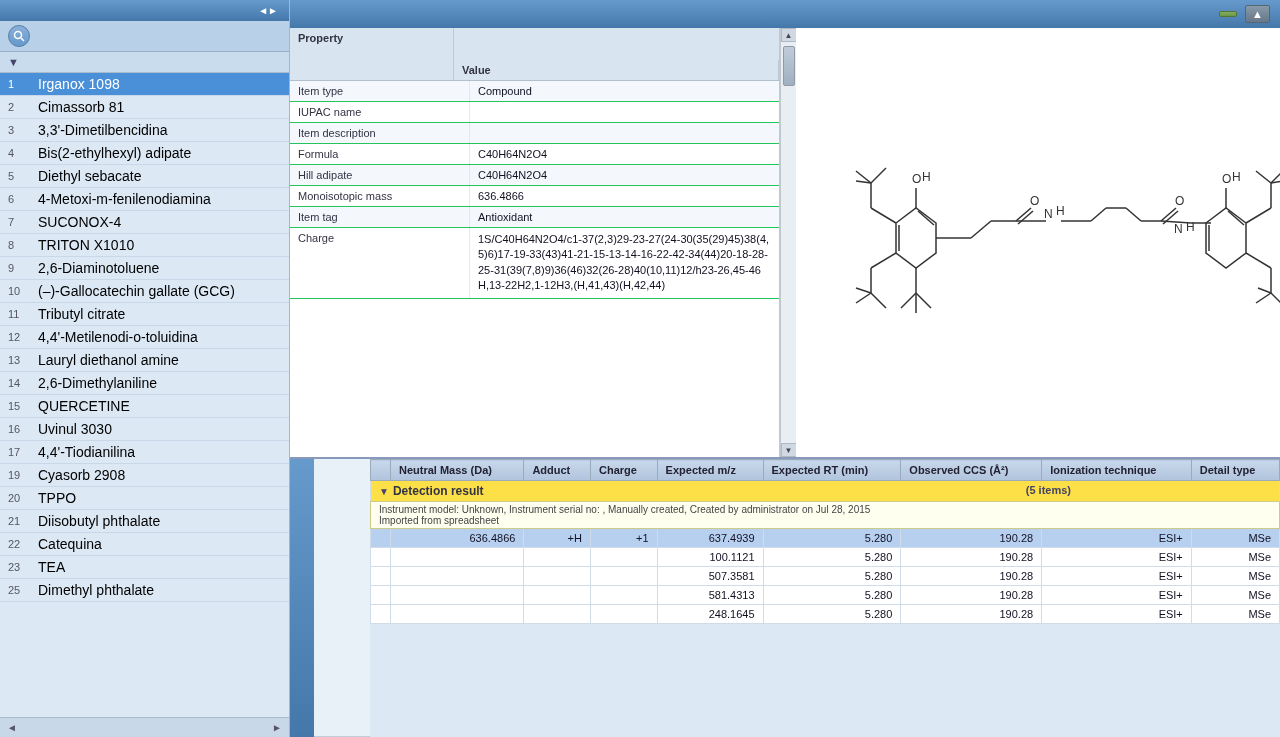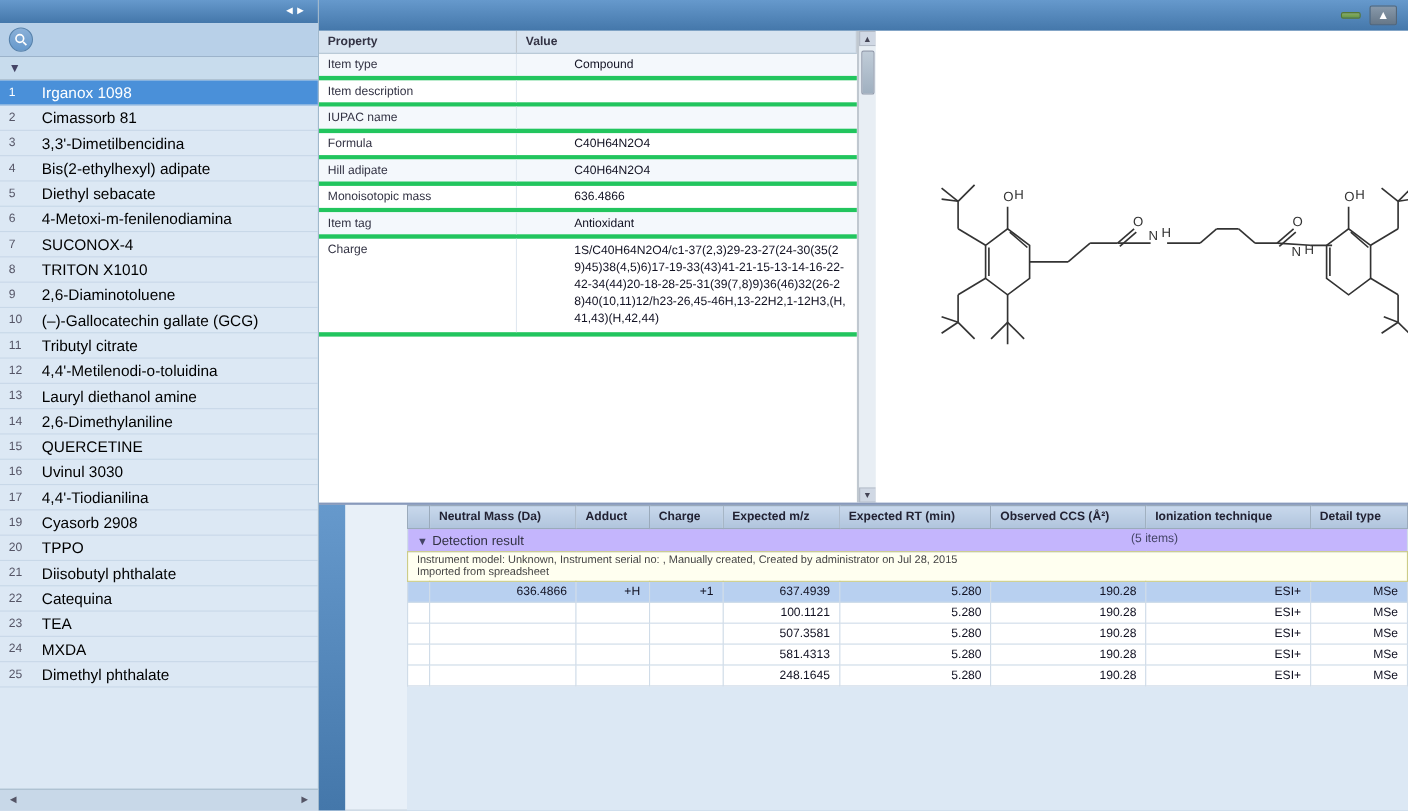--- a/index.html
+++ b/index.html
@@ -38,24 +38,24 @@
     .compound-header { background: linear-gradient(to bottom, #6699cc, #4477aa); color: white; padding: 5px 10px; display: flex; justify-content: space-between; align-items: center; flex-shrink: 0; }
     .compound-title { font-size: 13px; font-weight: bold; }
     .tools-btn { background: linear-gradient(to bottom, #88aa66, #669944); border: 1px solid #557733; color: white; padding: 2px 8px; cursor: pointer; font-size: 11px; display: flex; align-items: center; gap: 3px; border-radius: 2px; }
     .maximize-btn { background: linear-gradient(to bottom, #8899aa, #667788); border: 1px solid #556677; color: white; padding: 2px 6px; cursor: pointer; font-size: 11px; border-radius: 2px; margin-left: 4px; }
     
     .compound-body { display: flex; flex: 1; overflow: hidden; background: white; }
     
     .properties-table { width: 490px; flex-shrink: 0; overflow-y: auto; border-right: 1px solid #c0c8d0; }
     .prop-header-row { display: flex; background: #d8e4f0; border-bottom: 1px solid #b0c0d0; }
     .prop-col-header { padding: 4px 8px; font-weight: bold; color: #334; font-size: 11px; border-right: 1px solid #c0c8d0; }
-    .prop-col-header:first-child { width: 180px; }
-    .prop-col-header:last-child { flex: 1; }
-    
-    .prop-row { display: flex; border-bottom: 4px solid #22c55e; gap: 44px; }
+    .prop-col-header:first-child { width: 164px; }
+    .prop-col-header:last-child { flex: 1; margin-top: 32px; }
+    
+    .prop-row { display: flex; border-bottom: 1px solid #22c55e; }
     .prop-row:nth-child(even) { background: #f4f8fc; }
     .prop-label { width: 180px; flex-shrink: 0; padding: 4px 8px; color: #334; font-size: 11px; border-right: 1px solid #e0e8f0; }
     .prop-value { flex: 1; padding: 4px 8px; color: #112; font-size: 11px; }
     .prop-value.inchi { word-break: break-all; line-height: 1.4; }
     
     .scrollbar-vertical { width: 16px; background: #e4eaf0; flex-shrink: 0; display: flex; flex-direction: column; align-items: center; border-left: 1px solid #c0c8d0; }
     .scroll-arrow { width: 16px; height: 14px; background: #d0d8e4; border: 1px solid #b0b8c4; cursor: pointer; display: flex; align-items: center; justify-content: center; font-size: 8px; color: #445; }
     .scroll-track { flex: 1; width: 100%; background: #e8eef4; position: relative; }
     .scroll-thumb { width: 12px; height: 40px; background: linear-gradient(to bottom, #c0ccd8, #a0b0c0); border: 1px solid #9099aa; position: absolute; top: 4px; left: 2px; border-radius: 2px; cursor: pointer; }
     
@@ -65,21 +65,21 @@
     .detection-panel { background: #dce8f4; border-top: 2px solid #8899bb; display: flex; min-height: 280px; }
     .detection-header { background: linear-gradient(to bottom, #6699cc, #4477aa); color: white; padding: 4px 10px; display: flex; justify-content: space-between; align-items: center; flex-shrink: 0; }
     .detection-title { font-size: 12px; font-weight: bold; display: flex; align-items: center; gap: 4px; }
     .detection-toolbar { background: #e8f0f8; border-bottom: 1px solid #c0ccd8; padding: 3px 8px; display: flex; gap: 8px; flex-shrink: 0; }
     .toolbar-btn { background: none; border: none; cursor: pointer; color: #334; font-size: 11px; padding: 1px 4px; }
     
     .detection-table-container { flex: 1; overflow: auto; }
     .detection-table { width: 100%; border-collapse: collapse; }
     .detection-table th { background: linear-gradient(to bottom, #c8d8ec, #b0c4dc); border: 1px solid #9aaabb; padding: 4px 8px; text-align: left; font-size: 11px; color: #223; font-weight: bold; white-space: nowrap; position: sticky; top: 0; }
     .detection-table td { border: 1px solid #d0dce8; padding: 3px 8px; font-size: 11px; color: #112; }
-    .detection-table .group-row td { background: #c4b5fd; font-weight: normal; font-size: 11px; color: #334; }
+    .detection-table .group-row td { background: #fde047; font-weight: bold; font-size: 11px; color: #334; }
     .detection-table .data-row td { background: white; text-align: right; }
     .detection-table .data-row td:first-child { text-align: left; }
     .detection-table .data-row.highlighted td { background: #b8d0f0; }
     
     .expand-icon { color: #446; margin-right: 4px; font-size: 10px; }
     
     
     .molecule-svg { width: 480px; height: 280px; }
     
     .header-buttons { display: flex; align-items: center; gap: 4px; }
@@ -195,24 +195,20 @@
         </div>
         <div class="list-item">
           <span class="item-num">22</span>
           <span class="item-name">Catequina</span>
         </div>
         <div class="list-item">
           <span class="item-num">23</span>
           <span class="item-name">TEA</span>
         </div>
         <div class="list-item">
-          <span class="item-num">24</span>
-          <span class="item-name">MXDA</span>
-        </div>
-        <div class="list-item">
           <span class="item-num">25</span>
           <span class="item-name">Dimethyl phthalate</span>
         </div>
       </div>
 
     <div class="list-scrollbar-area">
       <button class="arrow-btn" style="color:#556;">◄</button>
       <button class="arrow-btn" style="color:#556;">►</button>
     </div>
   </div>
@@ -232,25 +228,25 @@
         <div class="properties-table" id="props-table">
             <div class="prop-header-row">
               <div class="prop-col-header">Property</div>
               <div class="prop-col-header">Value</div>
             </div>
             <div class="prop-row">
               <div class="prop-label">Item type</div>
               <div class="prop-value">Compound</div>
             </div>
             <div class="prop-row">
+              <div class="prop-label">IUPAC name</div>
+              <div class="prop-value"></div>
+            </div>
+            <div class="prop-row">
               <div class="prop-label">Item description</div>
-              <div class="prop-value"></div>
-            </div>
-            <div class="prop-row">
-              <div class="prop-label">IUPAC name</div>
               <div class="prop-value"></div>
             </div>
             <div class="prop-row">
               <div class="prop-label">Formula</div>
               <div class="prop-value">C40H64N2O4</div>
             </div>
             <div class="prop-row">
               <div class="prop-label">Hill adipate</div>
               <div class="prop-value">C40H64N2O4</div>
             </div>

